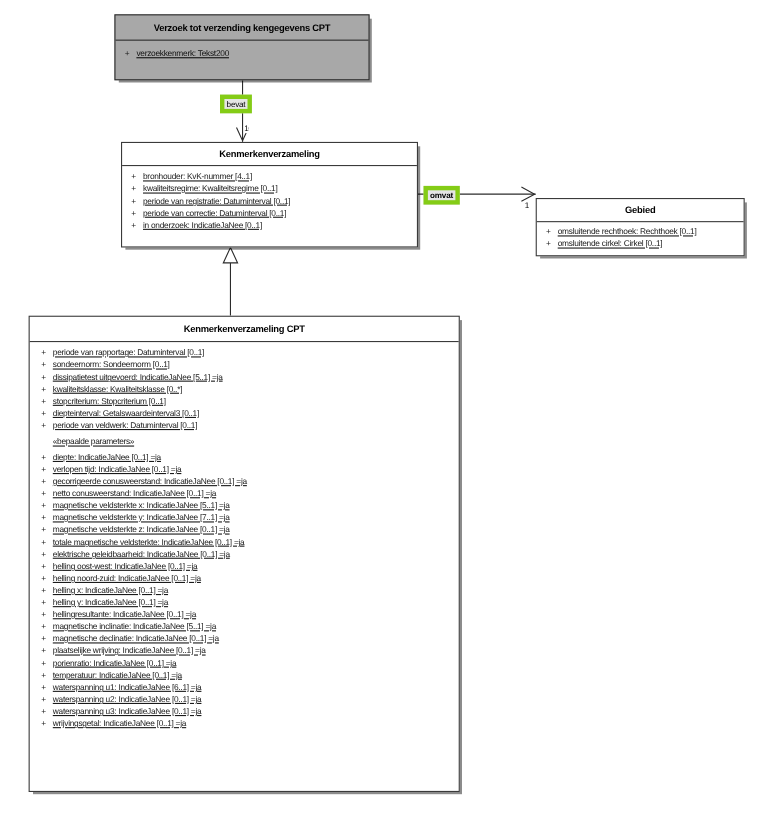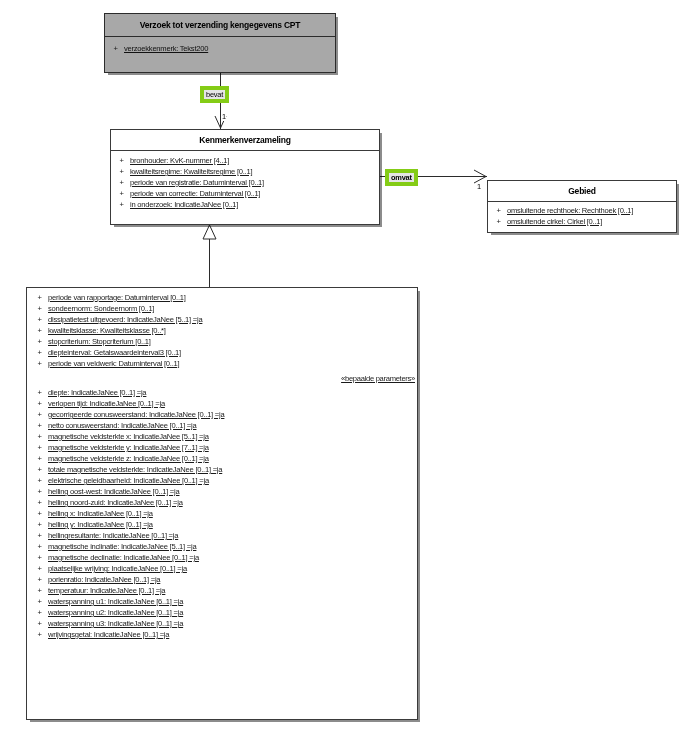--- a/index.html
+++ b/index.html
@@ -68,21 +68,20 @@
     flex: 0 0 17px;
     text-align: center;
     color: #1a1a1a;
   }
   .attr-sig {
     flex: 1 1 auto;
     text-decoration: underline;
   }
   .attr-row.stereotype {
     padding: 4px 0 3px 0;
-    text-align: right;
   }
   .attr-row.stereotype .attr-vis {
     visibility: hidden;
   }
   .attr-row.stereotype .attr-sig {
     font-size: 7.6px;
     letter-spacing: -0.3px;
   }
 
   
@@ -218,20 +217,21 @@
         <span class="attr-sig">omsluitende rechthoek: Rechthoek [0..1]</span>
       </div>
       <div class="attr-row">
         <span class="attr-vis">+</span>
         <span class="attr-sig">omsluitende cirkel: Cirkel [0..1]</span>
       </div>
     </div>
   </div>
 
   <div class="uml-class" id="box-cpt">
+    <div class="cls-title">Kenmerkenverzameling CPT</div>
     <div class="cls-body" id="cpt-attrs">
         <div class="attr-row">
           <span class="attr-vis">+</span>
           <span class="attr-sig">periode van rapportage: Datuminterval [0..1]</span>
         </div>
         <div class="attr-row">
           <span class="attr-vis">+</span>
           <span class="attr-sig">sondeernorm: Sondeernorm [0..1]</span>
         </div>
         <div class="attr-row">

